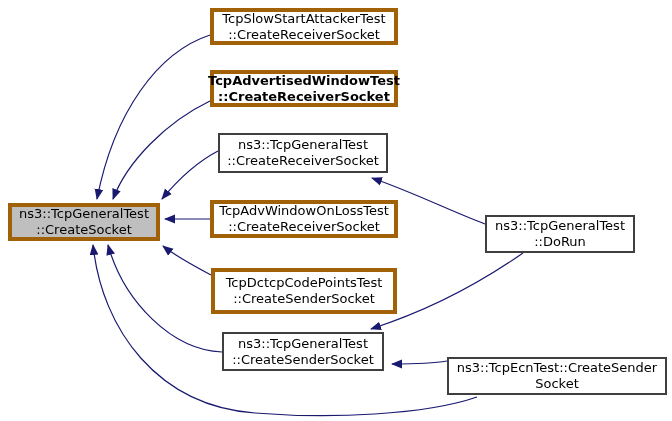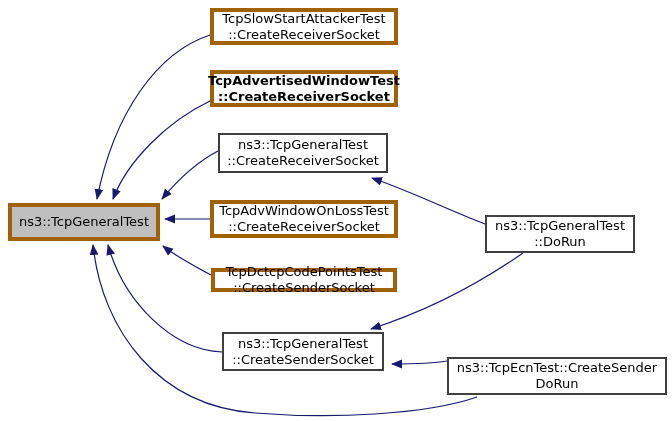--- a/index.html
+++ b/index.html
@@ -38,20 +38,21 @@
       <path d="M 222,352 C 172,350 124,302 108,245" marker-end="url(#ah)"></path>
       <path d="M 477,397 C 425,415 330,419 255,413 C 158,406 102,330 93,245" marker-end="url(#ah)"></path>
       <path d="M 485,224 C 448,210 415,193 372,178" marker-end="url(#ah)"></path>
       <path d="M 523,253 C 480,283 430,310 371,329" marker-end="url(#ah)"></path>
       <path d="M 447,361 C 430,364 412,364 392,364" marker-end="url(#ah)"></path>
     </g>
   </svg>
 
   <div class="node hl" style="left:8px;top:203px;width:152px;height:38px;">
     <span>ns3::TcpGeneralTest</span>
+    <span>::CreateSocket</span>
   </div>
 
   <div class="node" style="left:210px;top:8px;width:188px;height:37px;">
     <span>TcpSlowStartAttackerTest</span>
     <span>::CreateReceiverSocket</span>
   </div>
 
   <div class="node" style="left:210px;top:70px;width:188px;height:37px;font-weight:bold;">
     <span>TcpAdvertisedWindowTest</span>
     <span>::CreateReceiverSocket</span>
@@ -60,33 +61,33 @@
   <div class="node thick" style="left:218px;top:133px;width:170px;height:40px;">
     <span>ns3::TcpGeneralTest</span>
     <span>::CreateReceiverSocket</span>
   </div>
 
   <div class="node" style="left:210px;top:200px;width:188px;height:38px;">
     <span>TcpAdvWindowOnLossTest</span>
     <span>::CreateReceiverSocket</span>
   </div>
 
-  <div class="node" style="left:211px;top:268px;width:186px;height:24px;">
+  <div class="node" style="left:211px;top:268px;width:186px;height:46px;">
     <span>TcpDctcpCodePointsTest</span>
     <span>::CreateSenderSocket</span>
   </div>
 
   <div class="node thick" style="left:222px;top:332px;width:162px;height:39px;">
     <span>ns3::TcpGeneralTest</span>
     <span>::CreateSenderSocket</span>
   </div>
 
   <div class="node thick" style="left:485px;top:215px;width:150px;height:38px;">
     <span>ns3::TcpGeneralTest</span>
     <span>::DoRun</span>
   </div>
 
   <div class="node thick" style="left:447px;top:357px;width:220px;height:38px;">
     <span>ns3::TcpEcnTest::CreateSender</span>
-    <span>DoRun</span>
+    <span>Socket</span>
   </div>
 
 </div>
 
 </body></html>

